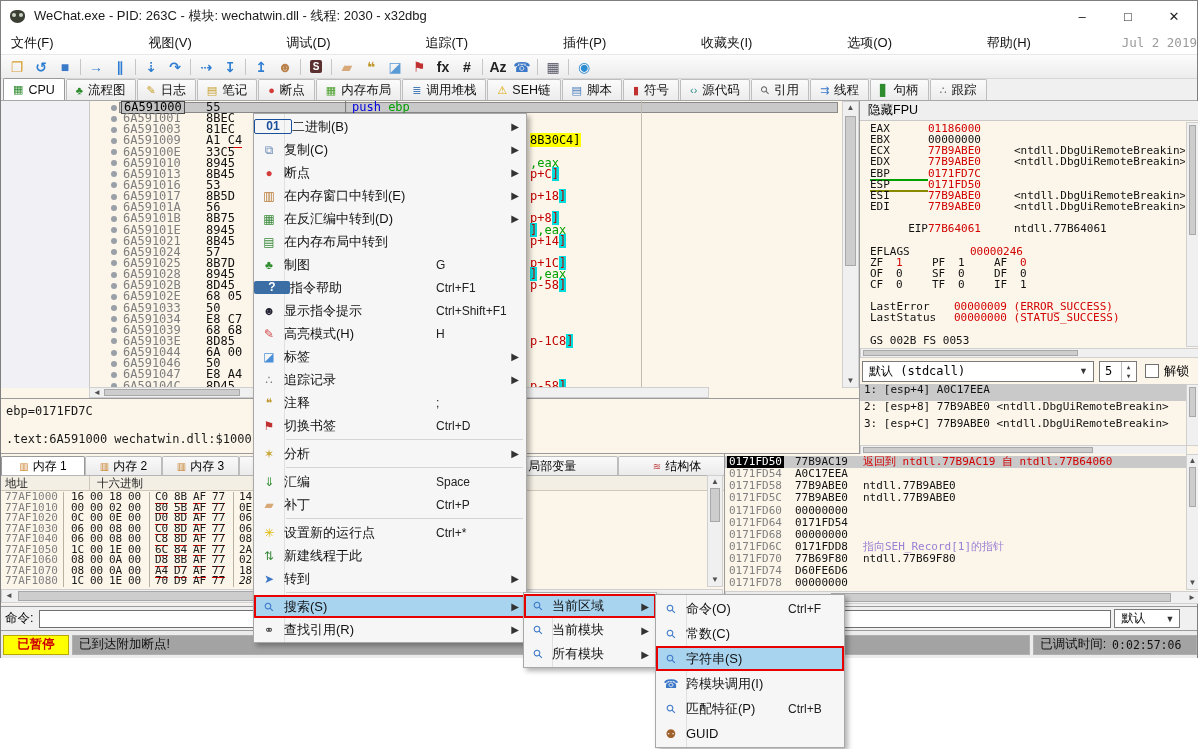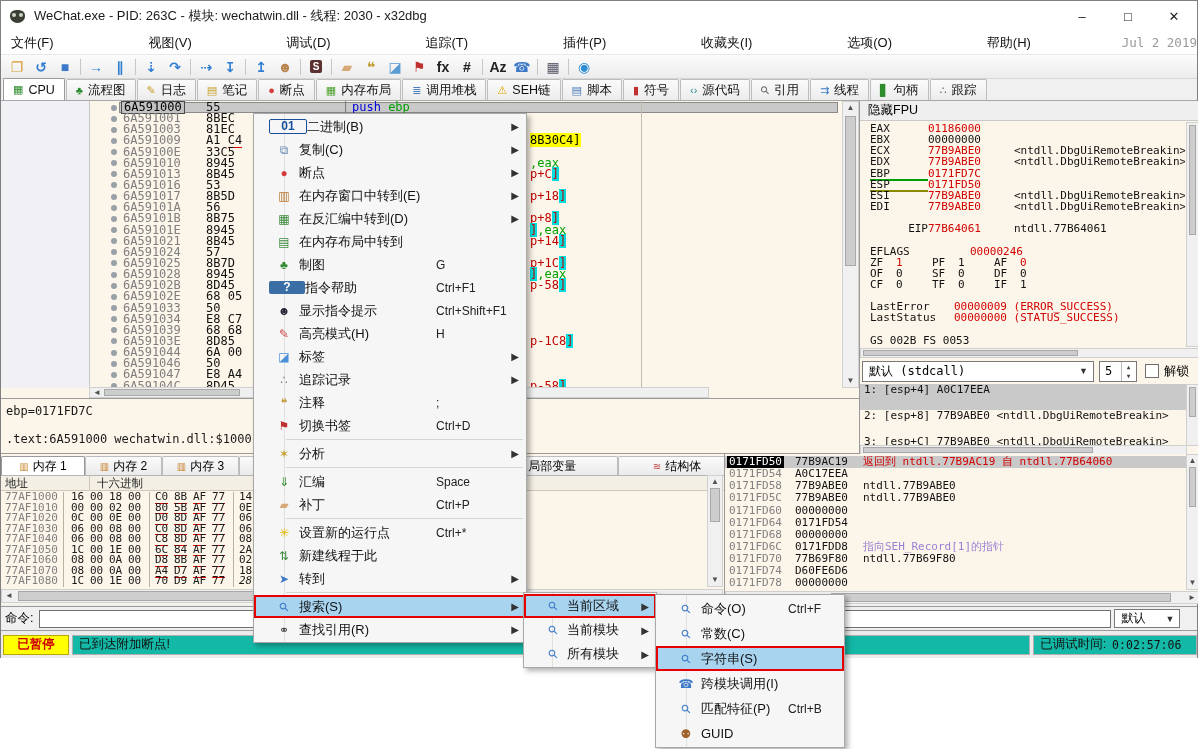--- a/index.html
+++ b/index.html
@@ -65,21 +65,21 @@
   .u-green{border-bottom:2px solid #00a000;}
   .u-olive{border-bottom:2px solid #8a8a00;}
   .convrow{position:absolute;left:2px;top:259px;right:2px;height:22px;display:flex;align-items:center;}
   .combo{height:21px;background:#fff;border:1px solid #7a7a7a;display:flex;align-items:center;font-size:12.5px;padding-left:6px;box-sizing:border-box;position:relative;}
   .combo .arr{margin-left:auto;margin-right:5px;font-size:9px;color:#333;}
   .spin{width:38px;height:21px;background:#fff;border:1px solid #7a7a7a;box-sizing:border-box;margin-left:5px;position:relative;font-size:12px;padding-left:5px;line-height:19px;}
   .spin .ud{position:absolute;right:1px;top:0;width:13px;height:100%;border-left:1px solid #bbb;font-size:6px;color:#444;text-align:center;line-height:9px;}
   .chk{width:12px;height:12px;background:#fff;border:1px solid #707070;margin-left:8px;}
   .chklbl{font-size:12.5px;margin-left:5px;}
   .argrows{position:absolute;left:0;top:283px;right:13px;height:62px;background:#fcf5e9;}
-  .argrow{height:26px;line-height:12.4px;font-size:11px;padding-left:4px;white-space:nowrap;color:#111;}
+  .argrow{height:17px;line-height:12.4px;font-size:11px;padding-left:4px;white-space:nowrap;color:#111;}
   .argrow.sel{background:#c9c9c9;}
   
   #infopane{left:0;top:398px;width:858px;height:55px;border-bottom:1px solid #9a9a9a;}
   .infoline{position:absolute;left:5px;font-size:12px;color:#1a1a1a;white-space:nowrap;}
   
   #dump{left:0;top:453px;width:723px;height:150px;}
   .btabs{position:absolute;left:0;top:0;height:21px;display:flex;align-items:flex-end;}
   .btab{height:19px;display:flex;align-items:center;justify-content:center;font-size:12px;background:linear-gradient(#fafafa,#ebebeb);border:1px solid #bdbdbd;border-bottom:none;box-sizing:border-box;border-radius:2px 2px 0 0;white-space:nowrap;}
   .btab.active{background:#ffffff;border-color:#9a9a9a;}
   .btab .icon{margin-right:4px;font-size:10px;}
@@ -102,29 +102,29 @@
   .k-red{color:#d20000;}
   .k-violet{color:#9a7fd4;}
   .k-black{color:#111;}
   
   .cmdbar{position:absolute;left:0;top:605px;width:100%;height:24px;background:#f0f0f0;border-top:1px solid #9a9a9a;display:flex;align-items:center;box-sizing:border-box;}
   .cmdlbl{font-size:12.5px;margin-left:4px;}
   .cmdinput{margin-left:6px;width:1072px;height:18px;background:#fff;border:1px solid #707070;font-size:12px;padding:0 3px;box-sizing:border-box;}
   .cmdcombo{width:66px;height:19px;margin-left:3px;}
   
   .statusbar{position:absolute;left:0;top:629px;width:100%;height:28px;background:#ececec;border-top:1px solid #9a9a9a;display:flex;align-items:center;box-sizing:border-box;}
-  .sseg{height:20px;border:1px solid #b0b0b0;box-sizing:border-box;display:flex;align-items:center;font-size:12.5px;background:#14b8a6;}
+  .sseg{height:20px;border:1px solid #b0b0b0;box-sizing:border-box;display:flex;align-items:center;font-size:12.5px;background:#a3a3a3;}
   .seg-paused{width:66px;margin-left:2px;justify-content:center;background:#ffff00;color:#d00000;font-weight:bold;border-color:#b8a800;}
   .seg-msg{width:548px;margin-left:3px;padding-left:6px;color:#111;}
   .seg-fill{width:408px;margin-left:3px;}
   .seg-time{width:164px;margin-left:3px;padding-left:6px;color:#111;}
   
   .menu{position:absolute;background:#f6f6f6;border:1px solid #a8a8a8;box-shadow:3px 3px 5px rgba(0,0,0,0.3);padding:1px 0;box-sizing:border-box;z-index:50;}
   .menu .gutterline{position:absolute;top:0;bottom:0;width:1px;background:#e0e0e0;}
-  .menuitem{position:relative;display:flex;align-items:center;box-sizing:border-box;padding-left:15px;}
+  .menuitem{position:relative;display:flex;align-items:center;box-sizing:border-box;}
   .menuitem .icon{flex:0 0 auto;text-align:center;font-size:12px;}
   .menuitem .mlabel{font-size:13px;color:#111;white-space:nowrap;}
   .menuitem .mshort{position:absolute;font-size:12px;color:#222;white-space:nowrap;}
   .menuitem .marrow{position:absolute;right:7px;font-size:10px;color:#333;}
   .menuitem.hl{background:#a8d4f0;}
   .menuitem.redbox{box-shadow:inset 0 0 0 2px #e80000;}
   .msep{height:5px;position:relative;}
   .msep:after{content:"";position:absolute;left:32px;right:3px;top:2px;height:1px;background:#d5d5d5;}
   #ctxmenu{left:253px;top:113px;width:274px;z-index:50;}
   #ctxmenu .menuitem{height:23px;}

